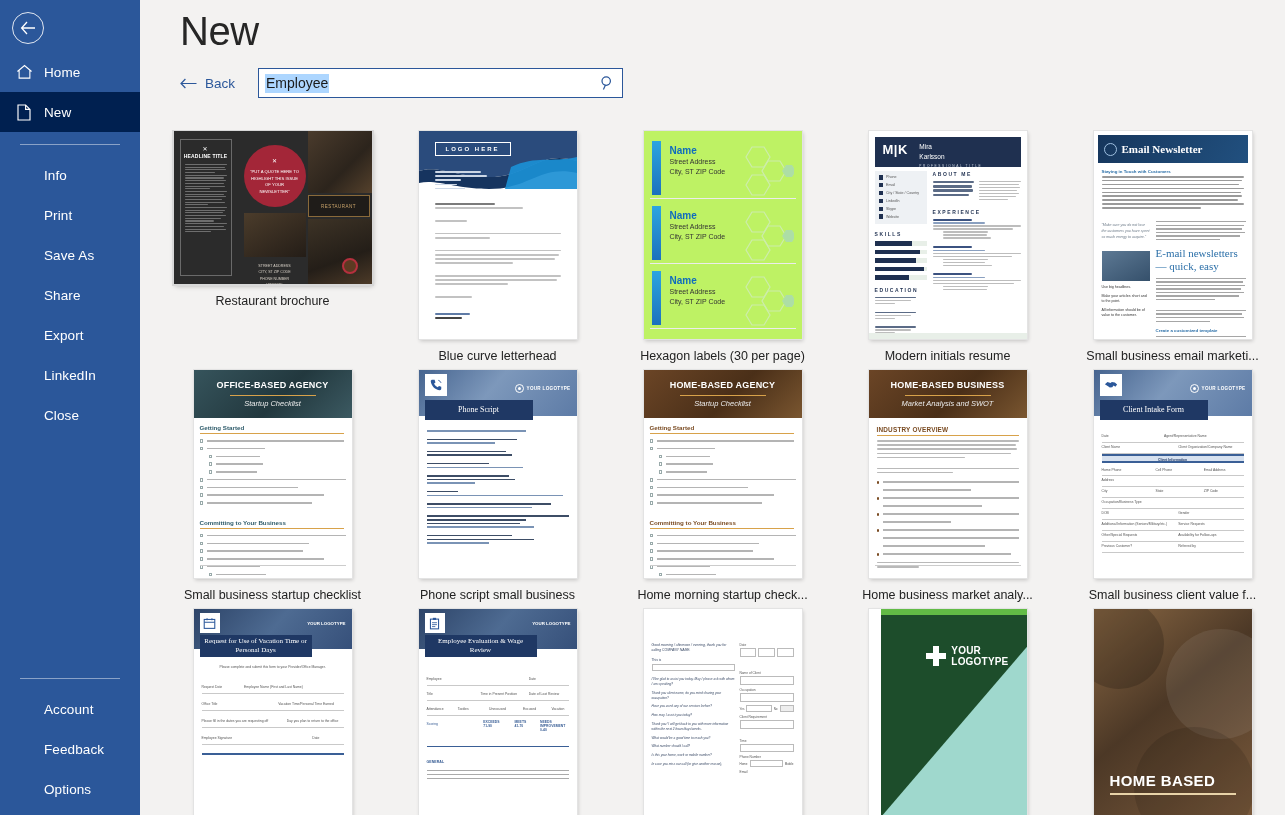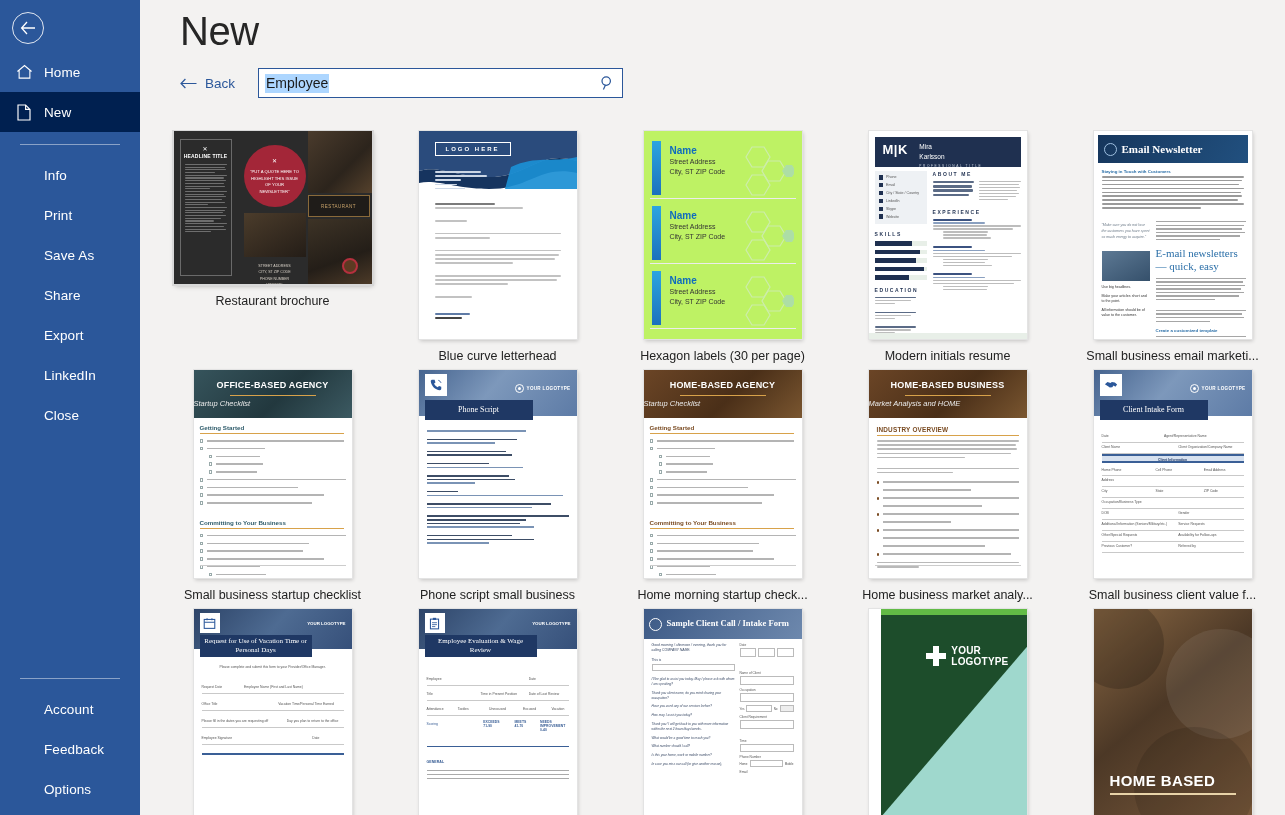--- a/index.html
+++ b/index.html
@@ -219,21 +219,21 @@
   .en .rcol2 i { background:#a6a6a6; height:1.4px; margin-bottom:2.2px; display:block; }
   .en .sub2 { font-size:4.4px; color:#2b6fa8; font-weight:bold; margin:6px 0 3px; }
 
   
   .ck { width:100%; height:100%; background:#fff; position:relative; }
   .ck .hero { position:absolute; left:0; right:0; top:0; height:48px; }
   .ck .hero.teal { background:linear-gradient(135deg,#36545c,#22383e 55%,#3c5a62); }
   .ck .hero.brown { background:linear-gradient(135deg,#6b4526,#4a2f18 55%,#7a5630); }
   .ck .h1 { position:absolute; left:0; right:0; top:10px; text-align:center; color:#fff; font-size:9px; font-weight:bold; letter-spacing:.2px; }
   .ck .rule { position:absolute; left:36px; right:36px; top:25px; height:1.4px; background:#d8a24a; }
-  .ck .h2 { position:absolute; left:0; right:0; top:29px; color:#eaeaea; font-size:7.5px; font-style:italic; }
+  .ck .h2 { position:absolute; left:0; right:0; top:29px; text-align:center; color:#eaeaea; font-size:7.5px; font-style:italic; }
   .ck .sh { font-size:6.2px; font-weight:bold; color:#2f5c6b; margin:0 0 2px 6px; }
   .ck .sh.br { color:#7a4b22; }
   .ck .shline { height:1px; background:#d8a24a; margin:0 8px 4px 6px; }
   .ck .items { margin-left:6px; margin-right:6px; }
   .ck .it { display:flex; align-items:flex-start; margin-bottom:3.2px; }
   .ck .bx { width:3.6px; height:3.6px; border:.8px solid #9aa; margin:1px 4px 0 0; flex:0 0 3.6px; }
   .ck .bx.ind { margin-left:9px; }
   .ck .tl { flex:1; height:1.5px; background:#b4b4b4; margin-top:2px; }
   .ck .foot2 { position:absolute; left:6px; right:6px; bottom:6px; border-top:1px solid #ccc; height:7px; }
 
@@ -948,21 +948,21 @@
           <div class="caption">Home morning startup check...</div>
         </div>
 
         <div class="cell">
           <div class="thumb-wrap">
             <div class="thumb">
               <div class="ck ma">
                 <div class="hero brown"></div>
                 <div class="h1">HOME-BASED BUSINESS</div>
                 <div class="rule"></div>
-                <div class="h2">Market Analysis and HOME</div>
+                <div class="h2">Market Analysis and SWOT</div>
                 <div style="position:absolute;top:52px;left:0;right:0;">
                   <div class="sh3">INDUSTRY OVERVIEW</div>
                   <div class="rule3"></div>
                   <div class="lines" style="position:static;margin:0 8px 6px 8px;">
                     <i style="width:100%"></i>
                       <i style="width:98%"></i>
                       <i style="width:99%"></i>
                       <i style="width:95%"></i>
                       <i style="width:62%"></i>
                     <i style="height:4px;background:transparent"></i>
@@ -1191,24 +1191,20 @@
               </div>
             </div>
           </div>
           <div class="caption"></div>
         </div>
 
         <div class="cell">
           <div class="thumb-wrap">
             <div class="thumb">
               <div class="r3">
-                <div class="top2" style="height:30px;background:linear-gradient(120deg,#3d5a86,#6d88ad);display:flex;align-items:center;padding:0 5px;">
-                  <span style="width:13px;height:13px;border-radius:50%;border:1.2px solid #fff;margin-right:5px;display:block;"></span>
-                  <span style="color:#fff;font-family:'Liberation Serif',serif;font-size:8.6px;font-weight:bold;line-height:1.15;">Sample Client Call / Intake Form</span>
-                </div>
                 <div class="fm" style="top:34px">
                   <div style="display:flex;">
                     <div style="flex:1">
                       <div style="font-size:3.4px;color:#3a4a66;font-style:italic;line-height:1.5;margin-bottom:5px;">Good morning / afternoon / evening, thank you for calling COMPANY NAME.</div>
                       <div style="font-size:3.4px;color:#3a4a66;margin-bottom:2px;">This is</div>
                       <div style="height:7px;border:1px solid #bbb;margin-bottom:6px;"></div>
                       <div style="font-size:3.2px;color:#3a4a66;font-style:italic;line-height:1.5;margin-bottom:4px;">I'll be glad to assist you today. May I please ask with whom I am speaking?</div>
                       <div style="font-size:3.2px;color:#3a4a66;font-style:italic;line-height:1.5;margin-bottom:4px;">Thank you client name, do you mind sharing your occupation?</div>
                       <div style="font-size:3.2px;color:#3a4a66;font-style:italic;line-height:1.5;margin-bottom:4px;">Have you used any of our services before?</div>
                       <div style="font-size:3.2px;color:#3a4a66;font-style:italic;line-height:1.5;margin-bottom:4px;">How may I assist you today?</div>

